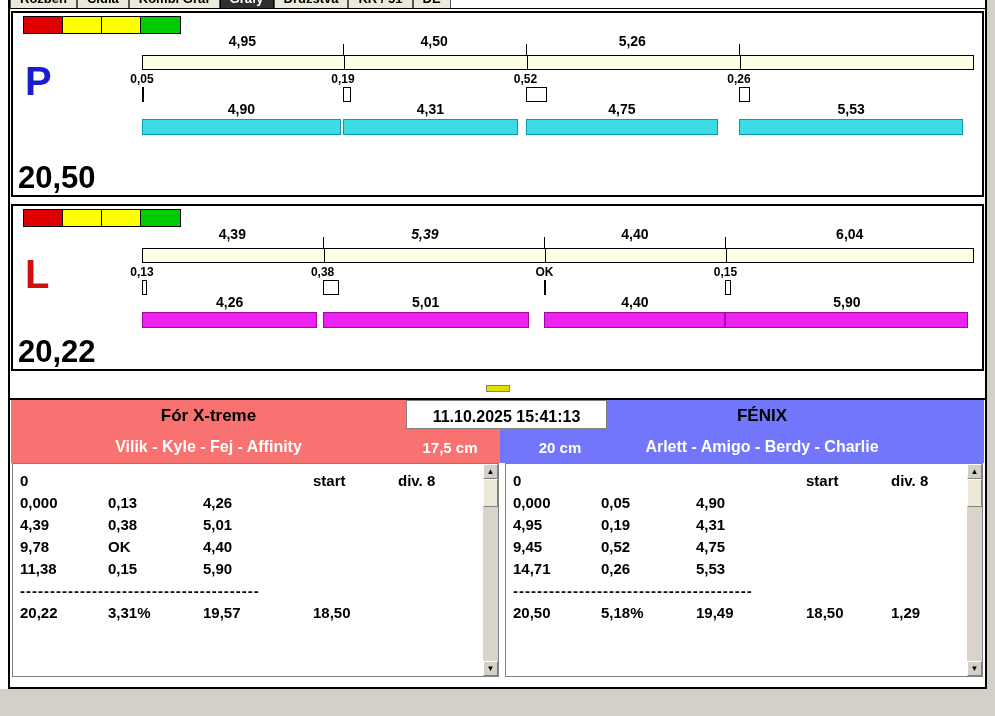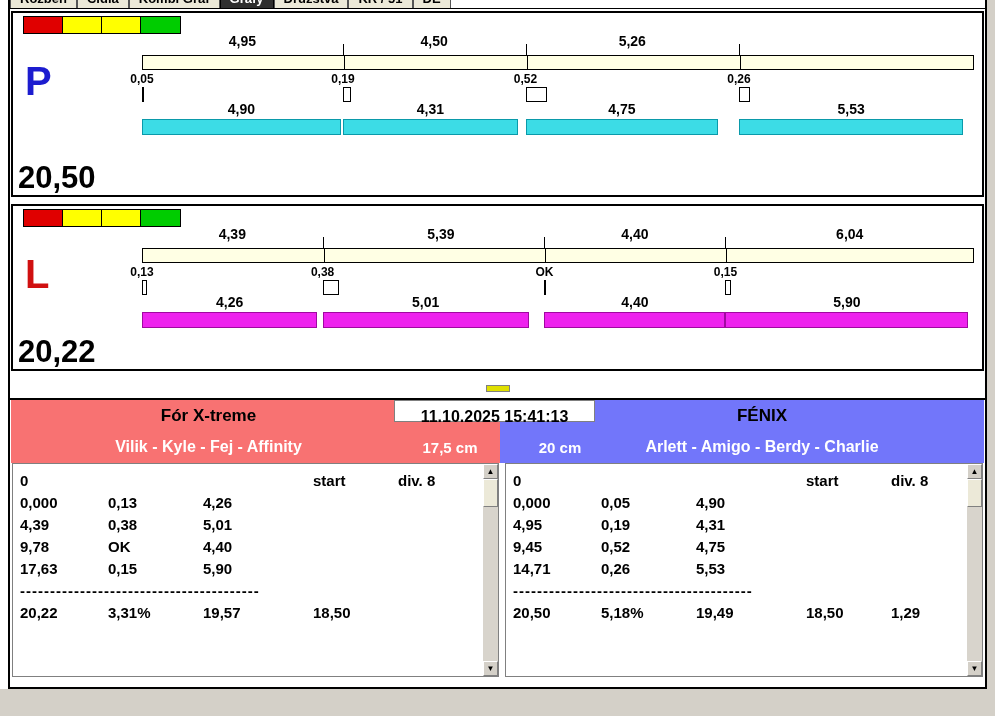--- a/index.html
+++ b/index.html
@@ -48,21 +48,21 @@
   #bottom { position:absolute; left:0; top:398px; width:975px; height:289px;
             border-top:2px solid #000; background:#fff; }
   #hdr-left  { position:absolute; left:1px;  top:0; width:489px; height:63px; }
   #hdr-right { position:absolute; left:490px; top:0; width:484px; height:63px; }
   .team-name { position:absolute; top:6px; font-size:17px; font-weight:bold; color:#000; text-align:center; }
   #team-left-name  { left:1px; width:395px; }
   #team-right-name { left:530px; width:444px; }
   .team-dogs { position:absolute; top:38px; font-size:16px; font-weight:bold; color:#fff; text-align:center; }
   #team-left-dogs  { left:1px; width:395px; }
   #team-right-dogs { left:530px; width:444px; }
-  #datetime-box { position:absolute; left:384px; top:0; width:201px; height:22px; background:#fff;
+  #datetime-box { position:absolute; left:396px; top:0; width:201px; height:29px; background:#fff;
                   border:1px solid #808080; text-align:center; font-size:16px; font-weight:bold;
                   line-height:31px; color:#000; }
   .height-label { position:absolute; top:36px; height:24px; line-height:24px; font-size:15px;
                   font-weight:bold; color:#fff; text-align:center; }
   #height-left  { left:390px; width:100px; }
   #height-right { left:495px; width:110px; }
 
   .results-table { position:absolute; top:63px; height:214px; background:#fff;
                    border:1px solid #808080; font-weight:bold; font-size:15px; color:#000; }
   #table-left  { left:2px;   width:487px; }
@@ -140,21 +140,21 @@
           <div class="splitbar">
             <div class="splitdiv" style="left: 180.637px;"></div>
             <div class="splitdiv" style="left: 402.421px;"></div>
             <div class="splitdiv" style="left: 583.47px;"></div>
           </div>
           <div class="split-label" style="left: 0px; width: 180.637px;">4,39</div>
           <div class="cross-label" style="left: 0px;">0,13</div>
           <div class="cross-box" style="left: 0px; width: 5px;"></div>
           <div class="leg-label" style="left: 0px; width: 175.288px;">4,26</div>
           <div class="leg-bar" style="left: 0px; width: 175.288px; background: rgb(238, 34, 238); border: 1px solid rgb(160, 8, 160);"></div>
-          <div class="split-label" style="left: 188px; width: 221.784px;">5,39</div>
+          <div class="split-label" style="left: 172px; width: 221.784px; font-style: italic;">5,39</div>
           <div class="tickline" style="left: 180.637px;"></div>
           <div class="cross-label" style="left: 180.637px;">0,38</div>
           <div class="cross-box" style="left: 180.637px; width: 16px;"></div>
           <div class="leg-label" style="left: 180.637px; width: 206.148px;">5,01</div>
           <div class="leg-bar" style="left: 180.637px; width: 206.148px; background: rgb(238, 34, 238); border: 1px solid rgb(160, 8, 160);"></div>
           <div class="split-label" style="left: 402.421px; width: 181.048px;">4,40</div>
           <div class="tickline" style="left: 402.421px;"></div>
           <div class="cross-label" style="left: 402.421px;">OK</div>
           <div class="cross-line" style="left: 402.421px;"></div>
           <div class="leg-label" style="left: 402.421px; width: 181.048px;">4,40</div>
@@ -208,21 +208,21 @@
             <div class="tcell c4"></div>
           </div>
           <div class="trow">
             <div class="tcell c0">9,78</div>
             <div class="tcell c1">OK</div>
             <div class="tcell c2">4,40</div>
             <div class="tcell c3"></div>
             <div class="tcell c4"></div>
           </div>
           <div class="trow">
-            <div class="tcell c0">17,63</div>
+            <div class="tcell c0">11,38</div>
             <div class="tcell c1">0,15</div>
             <div class="tcell c2">5,90</div>
             <div class="tcell c3"></div>
             <div class="tcell c4"></div>
           </div>
           <div class="divider-row">----------------------------------------</div>
           <div class="trow">
             <div class="tcell c0">20,22</div>
             <div class="tcell c1">3,31%</div>
             <div class="tcell c2">19,57</div>

